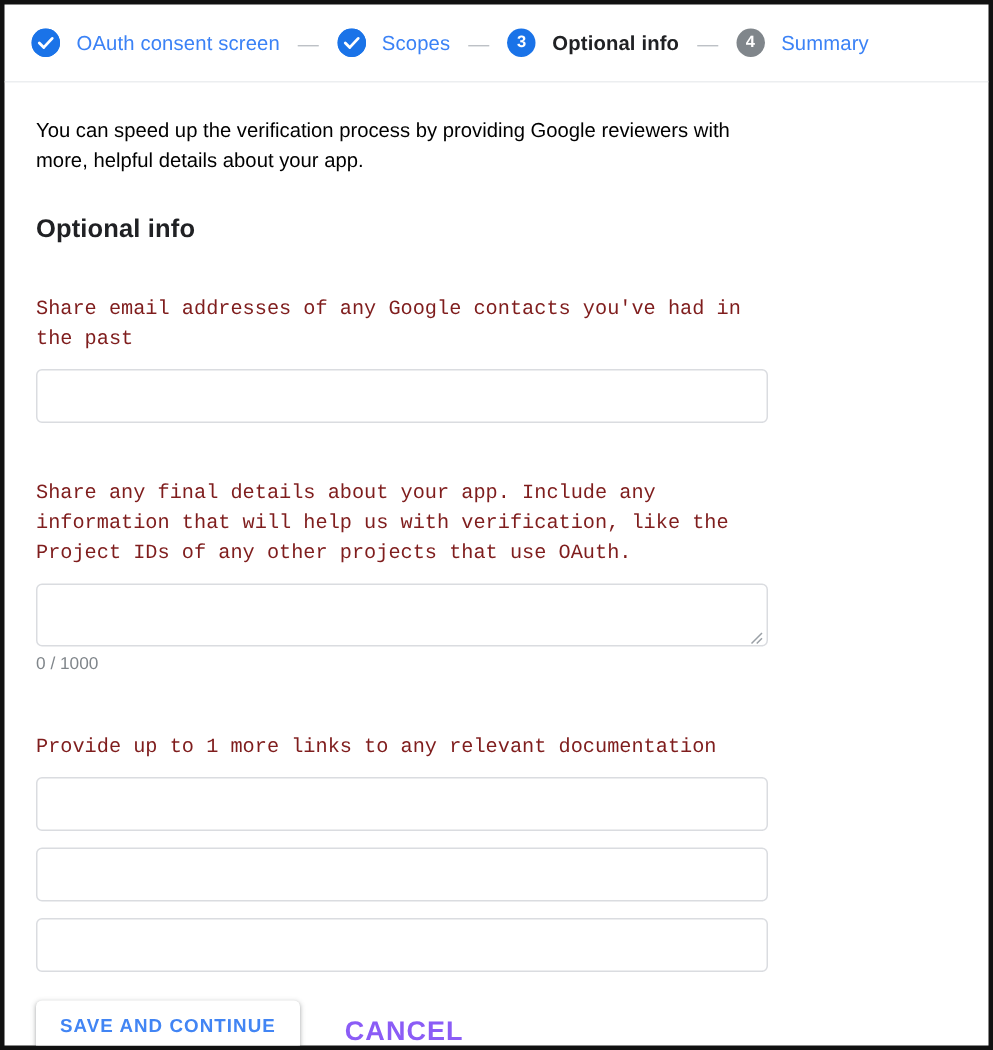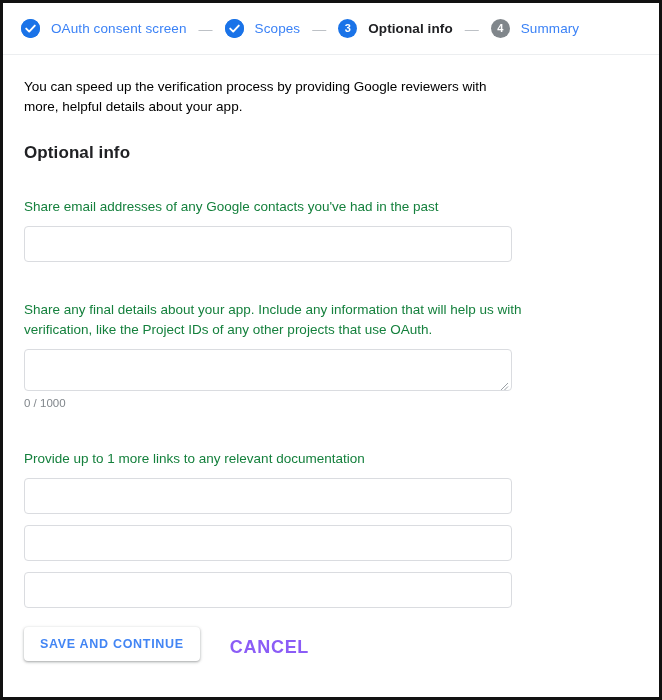--- a/index.html
+++ b/index.html
@@ -83,23 +83,24 @@
   .section-title {
     font-size: 17px;
     font-weight: bold;
     color: #202124;
     margin: 0 0 34px 0;
     letter-spacing: 0.1px;
   }
   .field-label {
     font-size: 13.5px;
     line-height: 20px;
-    color: #15803d;
+    color: #7f1d1d;
     max-width: 500px;
     margin: 0 0 9px 0;
+    font-family: Liberation Mono, monospace;
   }
   .field-label.tall { }
 
   .text-input {
     display: block;
     width: 488px;
     height: 36px;
     box-sizing: border-box;
     border: 1px solid #dadce0;
     border-radius: 4px;

